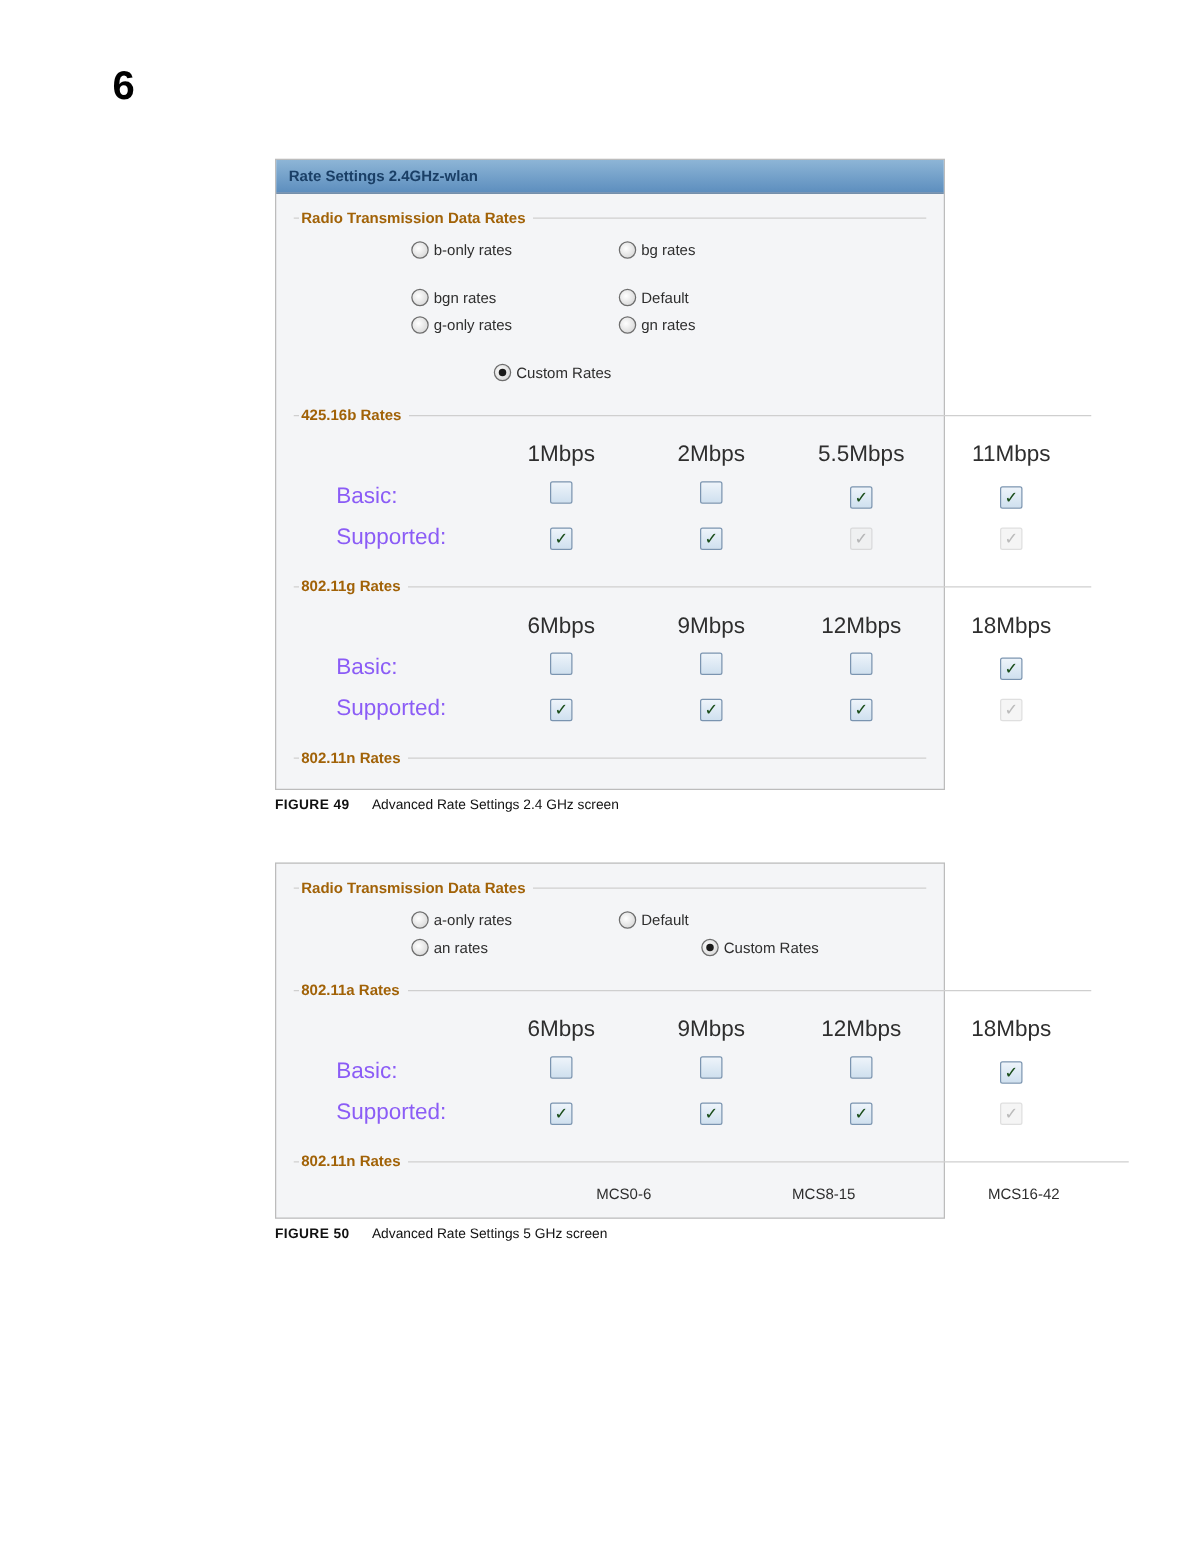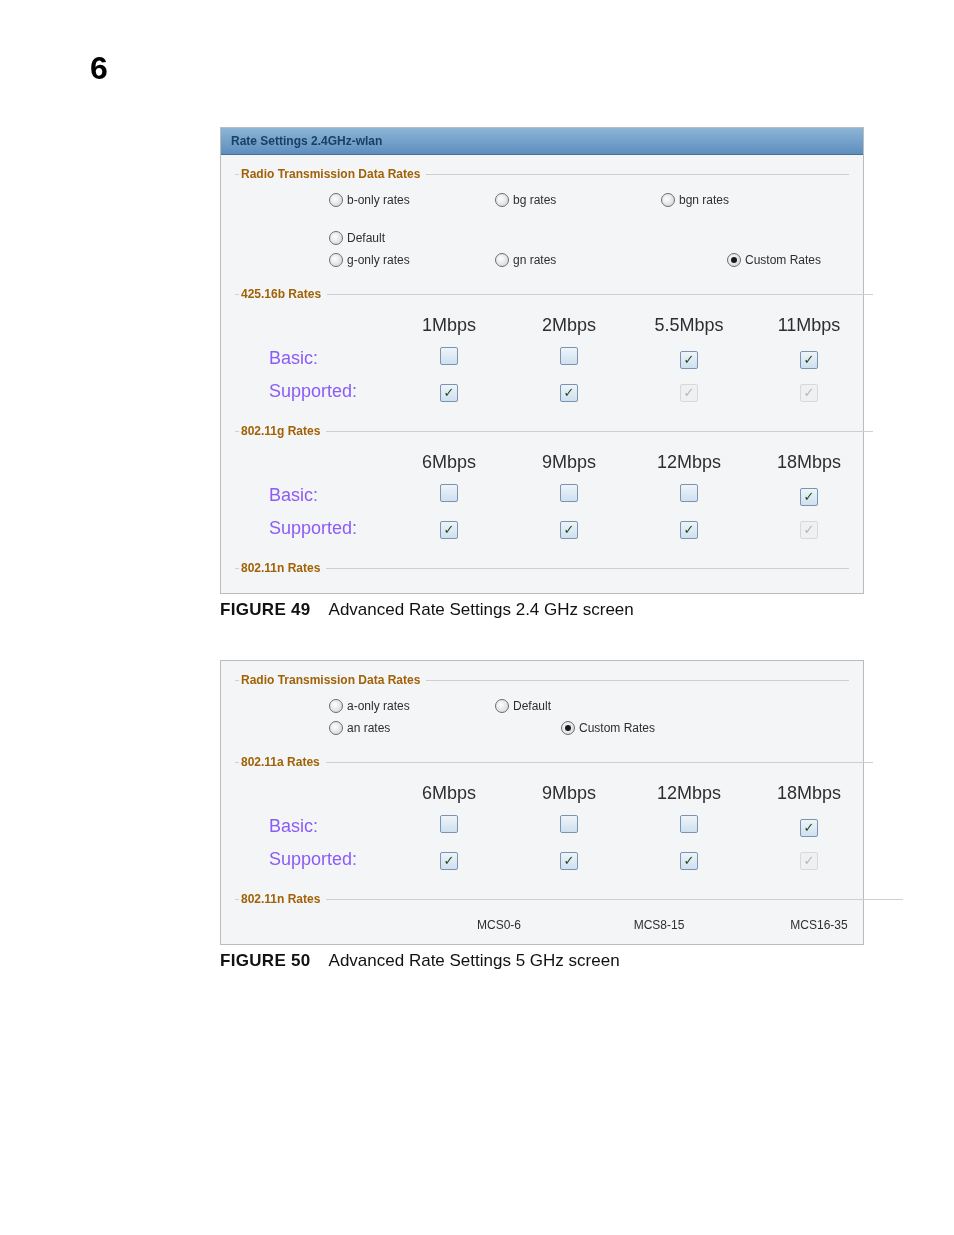--- a/index.html
+++ b/index.html
@@ -8,21 +8,21 @@
     background: #ffffff;
     width: 954px;
   }
   .page-number {
     font-size: 32px;
     font-weight: bold;
     margin: 50px 0 0 90px;
   }
   .figure-wrap {
     margin: 40px 4px 0 220px;
-    width: 644px;
+    width: 536px;
   }
   .panel {
     border: 1px solid #bcbcbc;
     background: #f4f5f7;
   }
   .panel-header {
     background: linear-gradient(#8db5d6, #5d8ebe);
     color: #1a3f66;
     font-size: 12px;
     font-weight: bold;
@@ -92,21 +92,21 @@
   .mcs-row {
     display: grid;
     grid-template-columns: 160px 160px 160px 160px;
     font-size: 12px;
     color: #2e2e2e;
     margin-left: 20px;
   }
   .mcs-row div { text-align: center; padding: 4px 0; }
 
   .caption {
-    font-size: 17px;
+    font-size: 11px;
     margin: 6px 0 0 0;
     color: #111;
   }
   .caption b { font-weight: bold; letter-spacing: 0.3px; }
   .caption .gap { display:inline-block; width:18px; }
 </style>
 </head>
 <body>
 
 <div class="page-number">6</div>
@@ -255,20 +255,20 @@
         <div class="rate-cell"><span class="chk checked disabled"></span></div>
       </div>
     </fieldset>
 
     <fieldset style="padding-bottom:8px;">
       <legend>802.11n Rates</legend>
       <div class="mcs-row">
         <div></div>
         <div>MCS0-6</div>
         <div>MCS8-15</div>
-        <div>MCS16-35</div>
+        <div>MCS16-42</div>
       </div>
     </fieldset>
   </div>
   <div class="caption">
     <b>FIGURE 50</b><span class="gap"></span><span>Advanced Rate Settings 5 GHz screen</span>
   </div>
 </div>
 
 </body></html>

